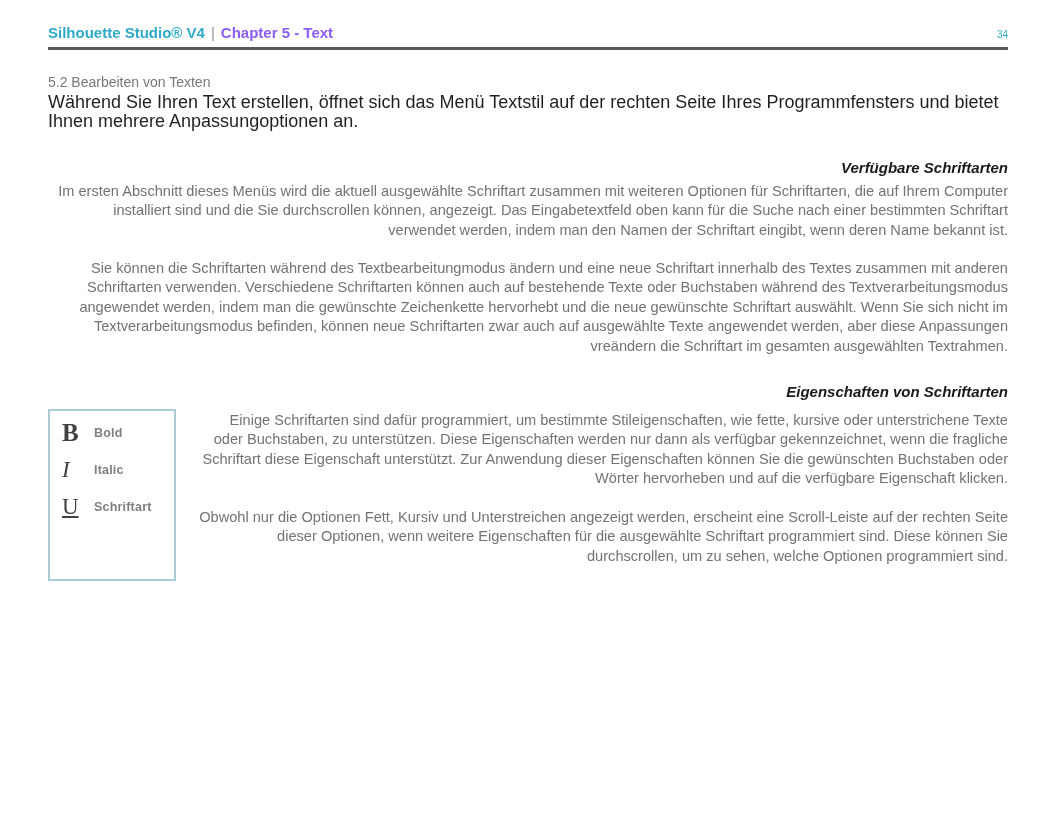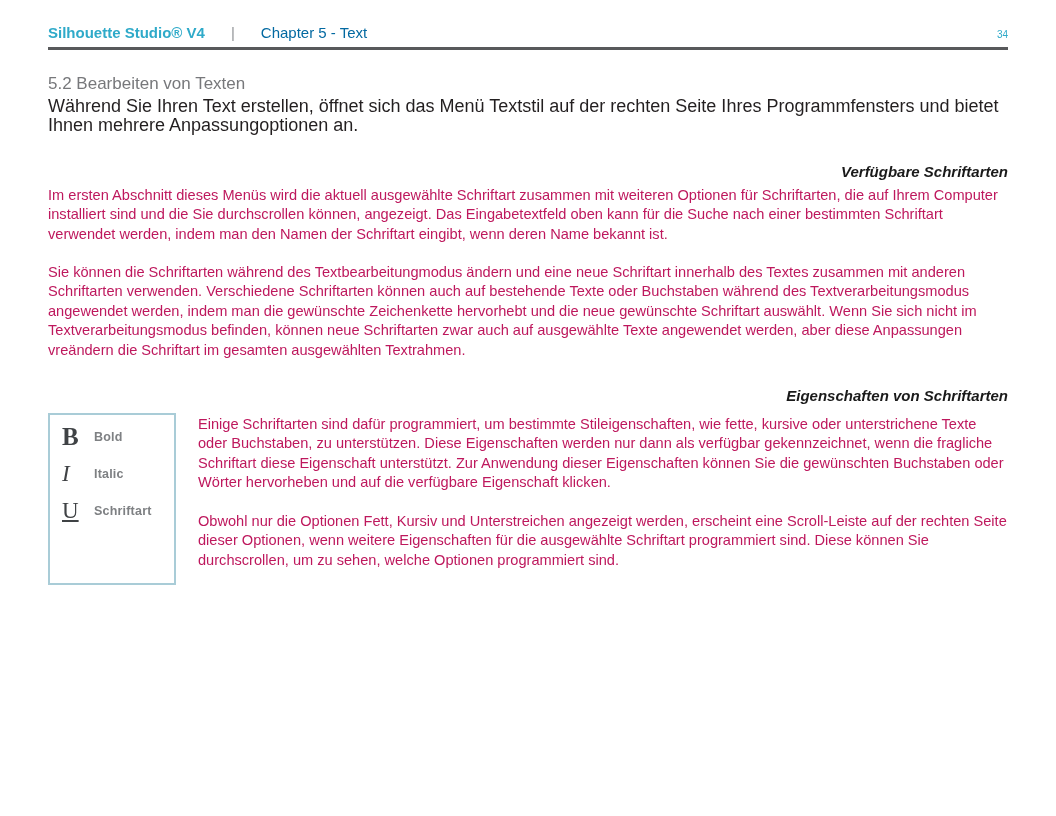--- a/index.html
+++ b/index.html
@@ -23,74 +23,75 @@
   
   .header {
     display: flex;
     align-items: baseline;
     justify-content: space-between;
     padding: 24px 48px 0 48px;
   }
   .header-left {
     display: flex;
     align-items: flex-end;
-    gap: 26px;
+    gap: 6px;
   }
   .brand {
     color: #2faac9;
     font-weight: 700;
     font-size: 15px;
   }
   .header-sep {
     color: #939598;
     font-size: 15px;
     font-weight: 400;
   }
   .chapter {
-    color: #0369a1;
+    color: #8b5cf6;
     font-size: 15px;
-    font-weight: 400;
+    font-weight: 700;
   }
   .page-number {
     color: #2faac9;
     font-size: 10px;
     font-weight: 400;
   }
   .header-rule {
     height: 3px;
     background: #58595b;
     margin: 6px 48px 0 48px;
     border: none;
   }
   
   .section-title {
     margin: 24px 0 0 0;
     color: #77787b;
-    font-size: 17px;
+    font-size: 14px;
     font-weight: 400;
   }
   .body-text {
     font-size: 18px;
     line-height: 19.4px;
     color: #231f20;
     margin: 3px 0 0 0;
   }
   .subhead {
     margin: 27px 0 0 0;
     font-size: 15px;
     font-weight: 700;
     font-style: italic;
     color: #1a1a1a;
     text-align: right;
   }
   .para {
     font-size: 14.6px;
     line-height: 19.4px;
-    color: #be185d;
+    color: #737373;
     margin: 6px 0 0 0;
+    text-align: right;
   }
   .para + .para {
     margin-top: 19px;
   }
   
   .figure-row {
     display: flex;
     align-items: flex-start;
     margin-top: 9px;
     gap: 14px;

